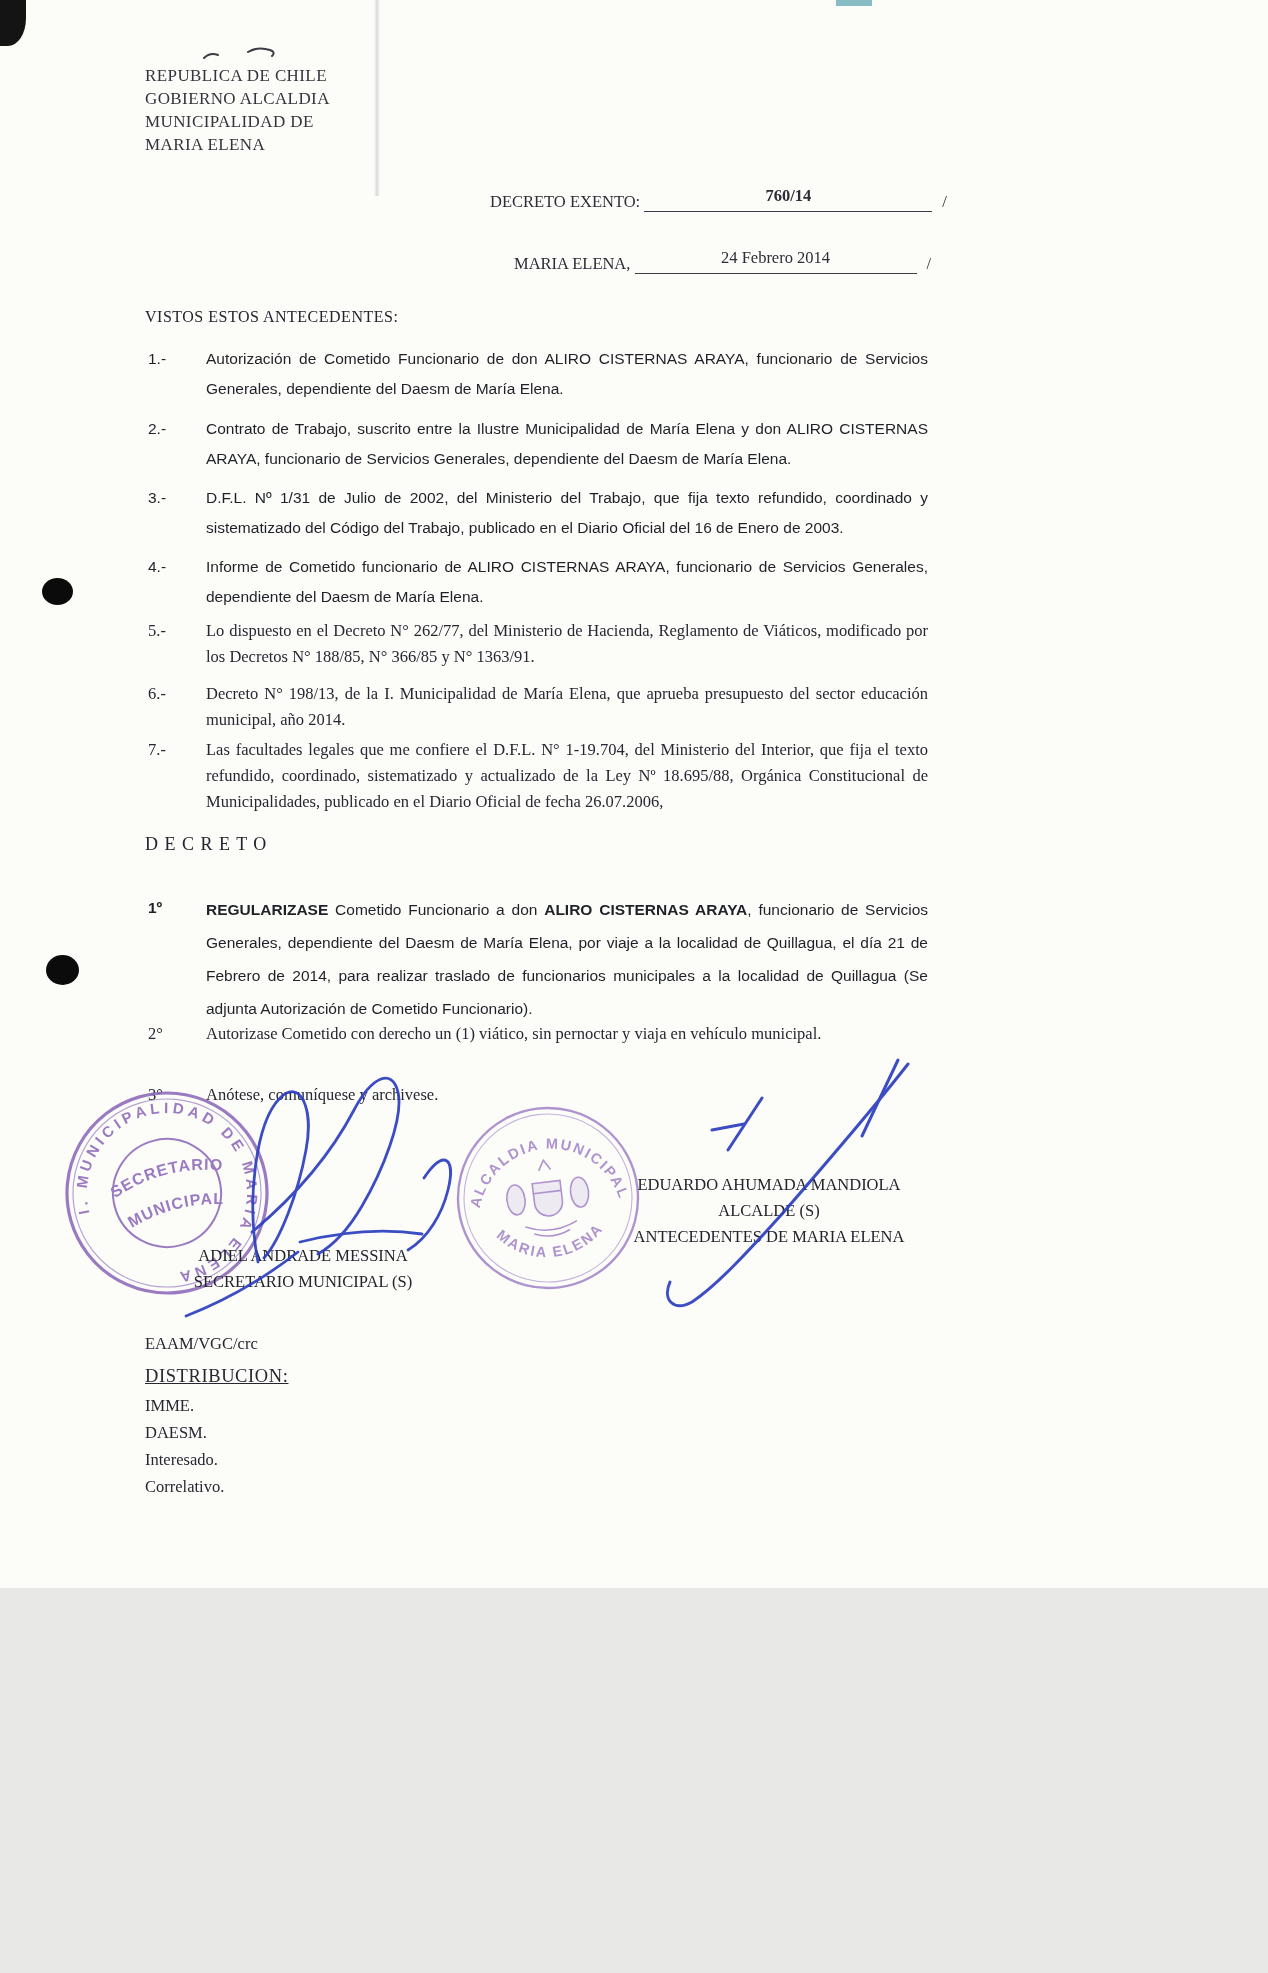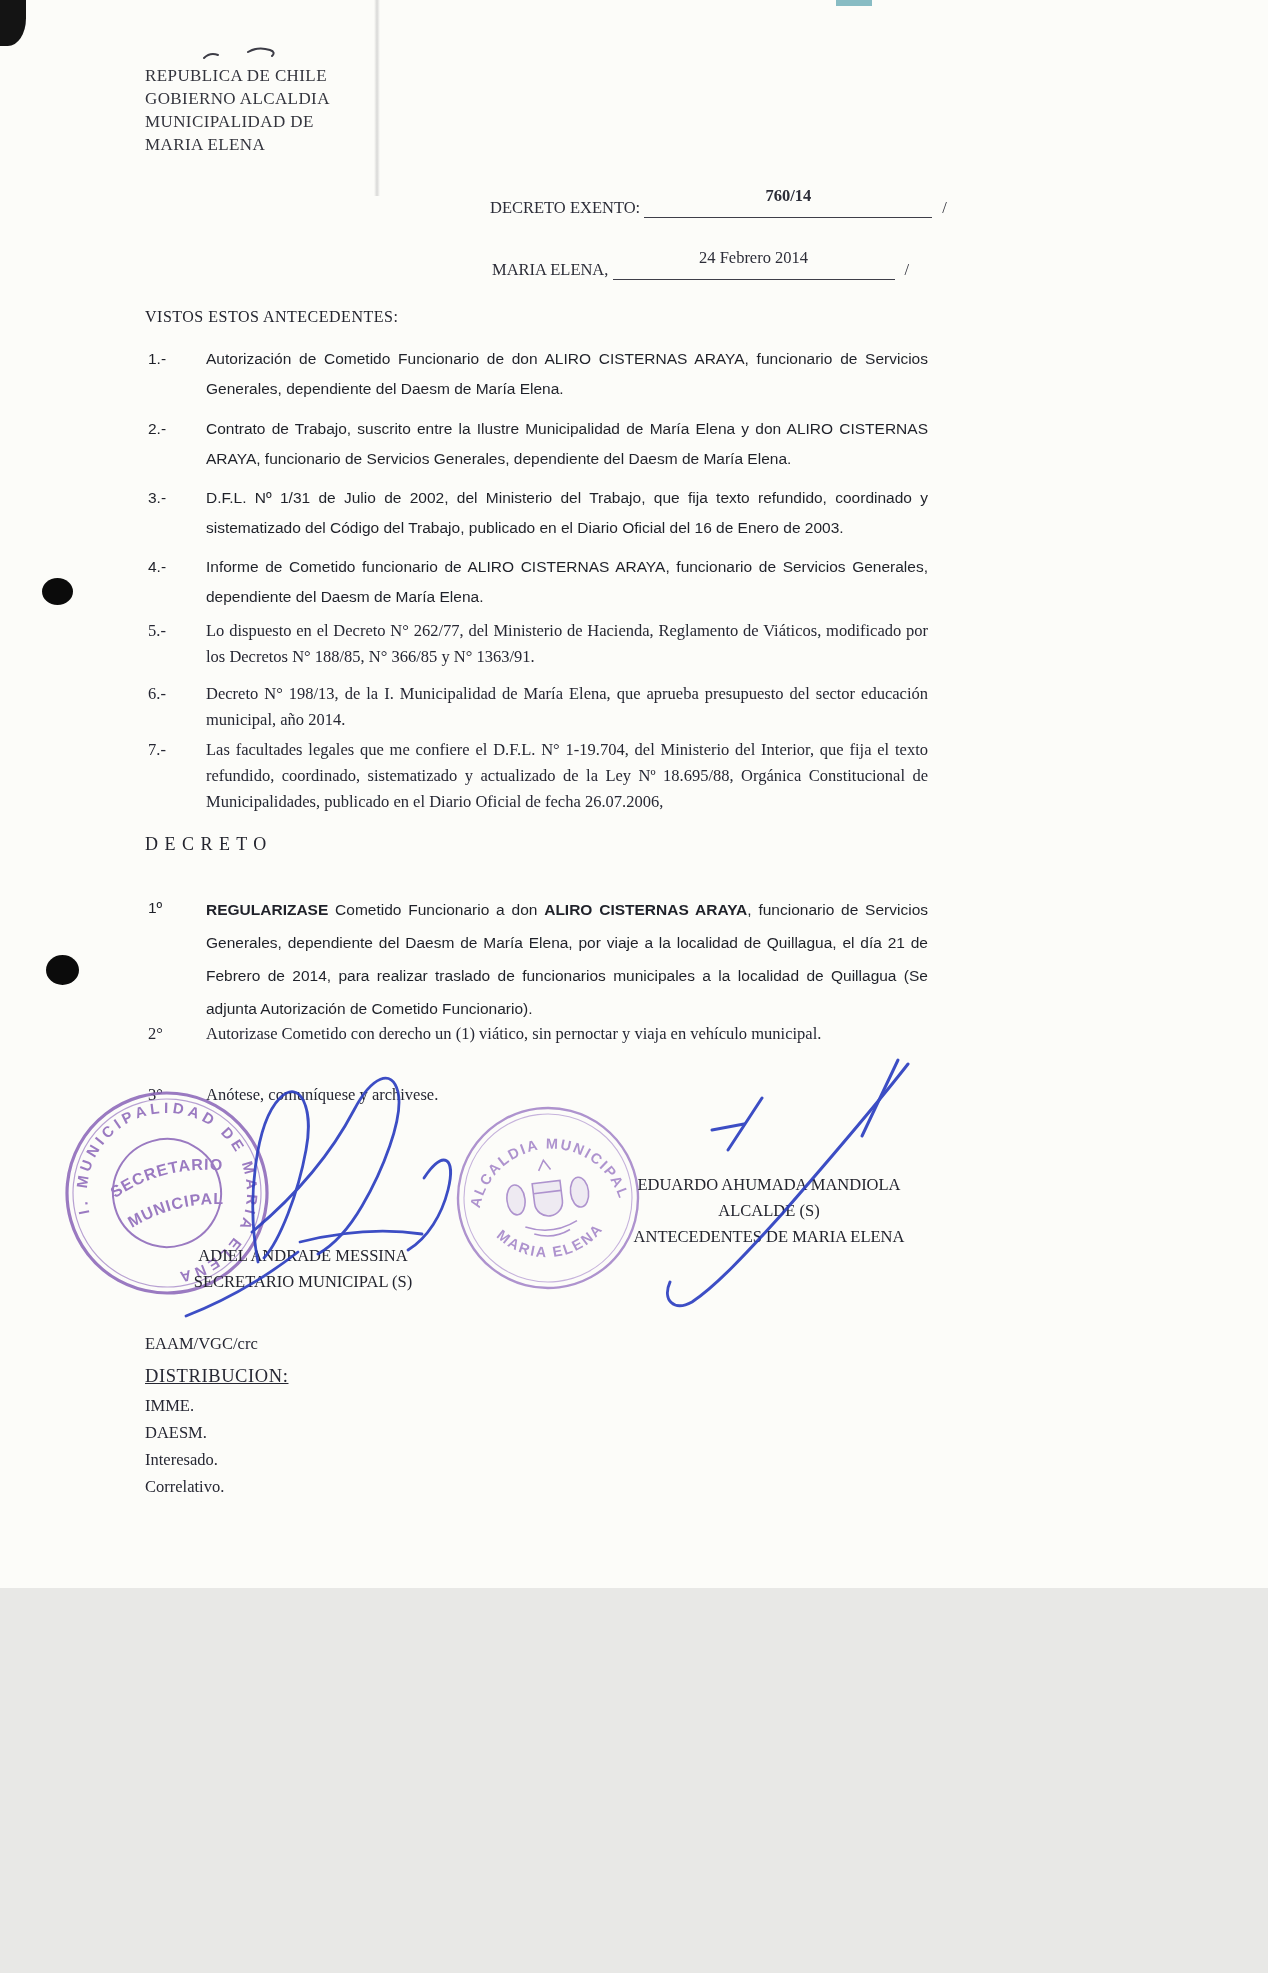--- a/index.html
+++ b/index.html
@@ -23,41 +23,41 @@
   .right-shadow{position:absolute;right:0;top:1600px;width:12px;height:373px;
     background:linear-gradient(to left, rgba(0,0,0,.14), rgba(0,0,0,0));}
   .hole{position:absolute;border-radius:50%;background:#0b0b0b;}
   .hole.h1{left:42px;top:578px;width:31px;height:27px;}
   .hole.h2{left:46px;top:955px;width:33px;height:30px;}
 
   
   .letterhead{position:absolute;left:145px;top:64px;font-size:17px;line-height:23px;
     letter-spacing:.4px;color:#33343d;}
   .row-decree{position:absolute;left:490px;top:186px;font-size:16.5px;color:#2c2d38;white-space:nowrap;}
-  .row-date{position:absolute;left:492px;top:248px;font-size:16.5px;color:#2c2d38;white-space:nowrap;}
+  .row-date{position:absolute;left:514px;top:248px;font-size:16.5px;color:#2c2d38;white-space:nowrap;}
   .blank{display:inline-block;border-bottom:1.6px solid #3e3e49;text-align:center;
-    vertical-align:bottom;padding-bottom:11px;}
+    vertical-align:bottom;padding-bottom:5px;}
   .blank.b1{width:288px;}
   .blank.b2{width:282px;}
   .bold{font-weight:bold;}
   .slash{margin-left:10px;}
 
   
   .vistos-title{position:absolute;left:145px;top:308px;font-size:16px;letter-spacing:.5px;color:#23242e;}
   .item{position:absolute;left:148px;width:780px;display:flex;}
   .item .num{flex:0 0 58px;}
   .item .itext{flex:1 1 auto;text-align:justify;}
   .sans-text{font-family:"Liberation Sans", sans-serif;font-size:15.5px;line-height:30px;color:#1f2129;}
   .serif-text{font-family:"Liberation Serif", serif;font-size:16.5px;line-height:26px;color:#262733;}
   .i1{top:344px;} .i2{top:414px;} .i3{top:483px;} .i4{top:552px;}
   .i5{top:618px;} .i6{top:681px;} .i7{top:737px;}
   .decreto-title{position:absolute;left:145px;top:828px;font-size:18px;letter-spacing:1px;color:#23242e;margin-top:6px;}
   .d1{top:893px;}
   .d1 .itext{line-height:33px;}
-  .d1 .num{font-weight:normal;}
+  .d1 .num{font-weight:bold;}
   .d2{top:1021px;} .d3{top:1082px;}
 
   
   .stamp{position:absolute;pointer-events:none;}
   .stamp-left{left:52px;top:1078px;width:230px;height:230px;transform:rotate(-16deg);opacity:.85;}
   .stamp-right{left:450px;top:1100px;width:196px;height:196px;transform:rotate(-7deg);opacity:.8;}
 
   
   .sig-left{position:absolute;left:138px;top:1243px;width:330px;text-align:center;
     font-size:16.5px;line-height:26px;color:#23242e;}

